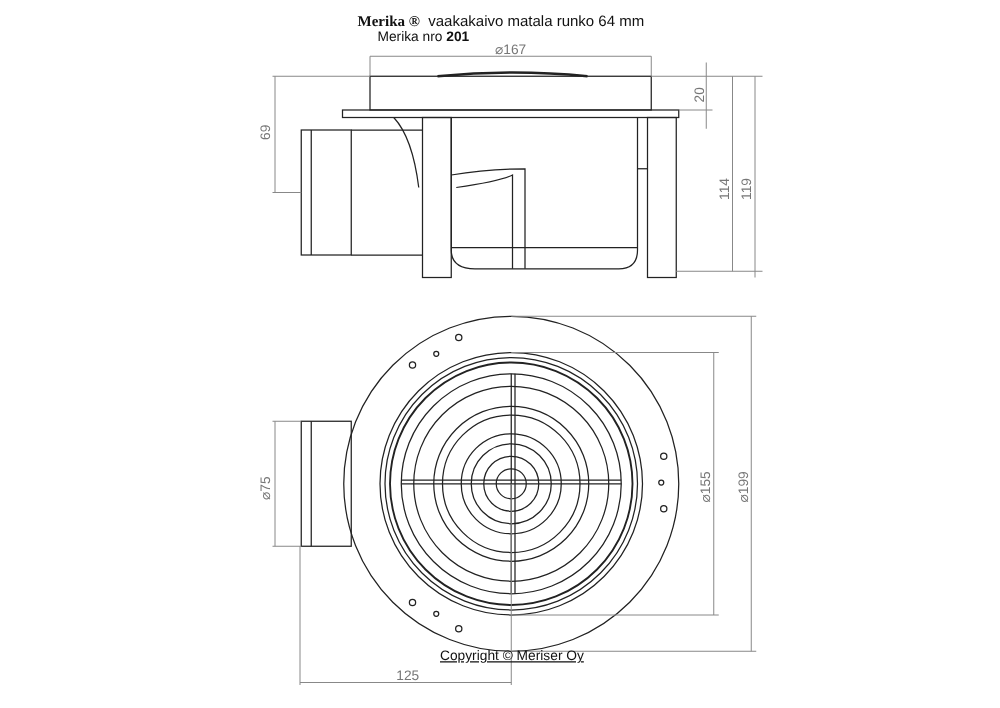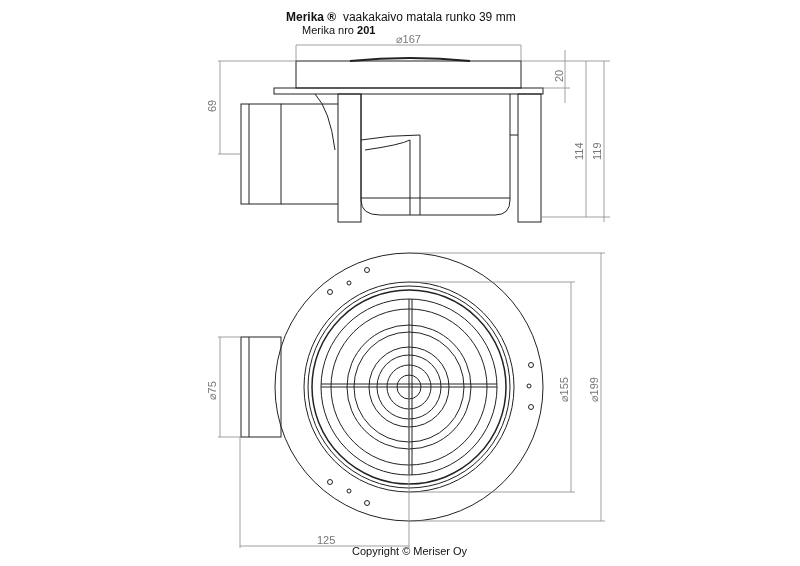--- a/index.html
+++ b/index.html
@@ -1,29 +1,29 @@
 <!DOCTYPE html>
 <html><head>
 <meta charset="utf-8">
 <style>
   html,body{margin:0;padding:0;background:#fff;}
   body{width:800px;height:566px;position:relative;overflow:hidden;font-family:"Liberation Sans",sans-serif;}
   .title{position:absolute;left:286px;top:10px;font-size:12px;color:#111;line-height:14px;}
-  .title b{font-weight:bold;}
+  .title b{font-weight:bold;font-family:Liberation Serif, serif;}
   .subtitle{position:absolute;left:302px;top:24px;font-size:11px;color:#111;}
-  .copyright{position:absolute;left:352px;top:545px;font-size:11px;color:#111;}
+  .copyright{position:absolute;left:352px;top:519px;font-size:11px;color:#111;text-decoration:underline;}
   svg{position:absolute;left:0;top:0;}
   .dim{font-family:"Liberation Sans",sans-serif;font-size:11px;fill:#777;}
 </style>
 </head>
 <body>
 
 <div class="title">
   <b>Merika ®</b>&nbsp;
-  <span>vaakakaivo matala runko 39 mm</span>
+  <span>vaakakaivo matala runko 64 mm</span>
 </div>
 <div class="subtitle">
   <span>Merika nro</span>
   <b>201</b>
 </div>
 
 <svg width="800" height="566" viewBox="0 0 800 566">
   <g stroke="#222" fill="none" stroke-width="1">
 
     <rect x="296" y="61" width="225" height="27"></rect>

